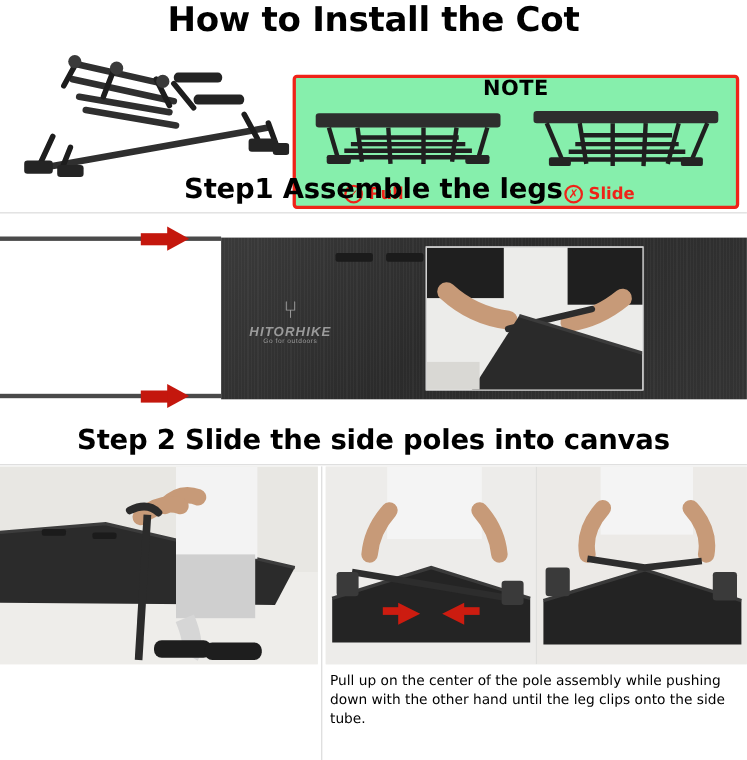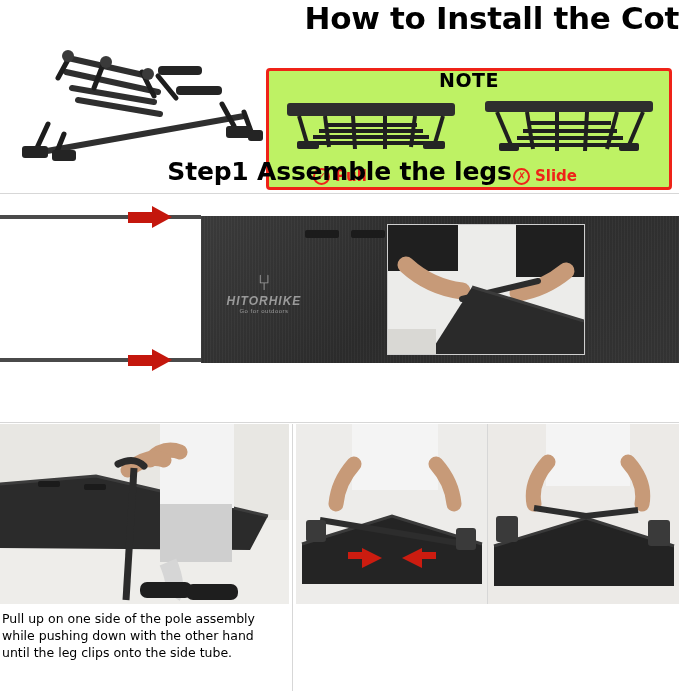--- a/index.html
+++ b/index.html
@@ -21,21 +21,21 @@
     height: 691px;
     background: #fff;
   }
 
   
   .title {
     position: absolute;
     top: 0px;
     left: 0;
     width: 679px;
-    text-align: right;
+    text-align: center;
     font-size: 31px;
     font-weight: bold;
     letter-spacing: -0.3px;
     line-height: 36px;
     font-family: "DejaVu Sans", sans-serif;
   }
 
   
   .sec1 {
     position: absolute;
@@ -55,21 +55,21 @@
   
   .note-box {
     position: absolute;
     left: 266px;
     top: 32px;
     width: 406px;
     height: 122px;
     border: 3px solid #ef2318;
     border-radius: 4px;
     box-sizing: border-box;
-    background: #bef264;
+    background: #86efac;
   }
   .note-label {
     position: absolute;
     top: -2px;
     left: 0;
     width: 400px;
     text-align: center;
     font-size: 19px;
     font-weight: bold;
     font-family: "DejaVu Sans", sans-serif;
@@ -399,20 +399,21 @@
           <path d="M178 46 q-22 18 -48 22" stroke="#c79a78" stroke-width="17" fill="none" stroke-linecap="round"></path>
           <path d="M150 56 L74 74" stroke="#2c2c2c" stroke-width="6" stroke-linecap="round"></path>
           <path d="M84 62 L196 96 L196 131 L40 131 Z" fill="#2a2a2a"></path>
           <path d="M84 62 L196 96" stroke="#3b3b3b" stroke-width="3" fill="none"></path>
           <rect x="0" y="104" width="48" height="27" fill="#d9d8d4"></rect>
         </svg>
       </div>
     </div>
   </div>
 
+  <div class="step-head" id="step2-head">Step 2 Slide the side poles into canvas</div>
   <div class="hline" style="top:422px;"></div>
 
   <div class="sec3">
 
     <div class="panel" id="panel-a">
       <svg width="289" height="180" viewBox="0 0 289 180">
         <rect x="0" y="0" width="289" height="180" fill="#eeedea"></rect>
         <rect x="0" y="0" width="289" height="96" fill="#e8e7e3"></rect>
 
         <path d="M0 60 L96 52 L268 92 L250 126 L0 124 Z" fill="#2b2b2b"></path>
@@ -460,16 +461,16 @@
         <path d="M252 38 q-18 20 -14 42" stroke="#c79a78" stroke-width="15" fill="none" stroke-linecap="round"></path>
         <path d="M332 38 q18 20 14 42" stroke="#c79a78" stroke-width="15" fill="none" stroke-linecap="round"></path>
         <path d="M198 122 L290 94 L378 122 L378 162 L198 162 Z" fill="#232323"></path>
         <path d="M198 122 L290 94 L378 122" stroke="#393939" stroke-width="3" fill="none"></path>
         <rect x="200" y="92" width="22" height="26" rx="3" fill="#3a3a3a"></rect>
         <rect x="352" y="96" width="22" height="26" rx="3" fill="#3a3a3a"></rect>
         <path d="M238 84 L290 92 L342 86" stroke="#2d2d2d" stroke-width="6" fill="none"></path>
       </svg>
     </div>
 
-    <div class="caption" id="cap-a">Pull up on one side of the pole assembly while pushing down with the other hand until the leg clips onto the side tube.</div>
+    <div class="caption" id="cap-b">Pull up on the center of the pole assembly while pushing down with the other hand until the leg clips onto the side tube.</div>
   </div>
 
 </div>
 
 </body></html>

